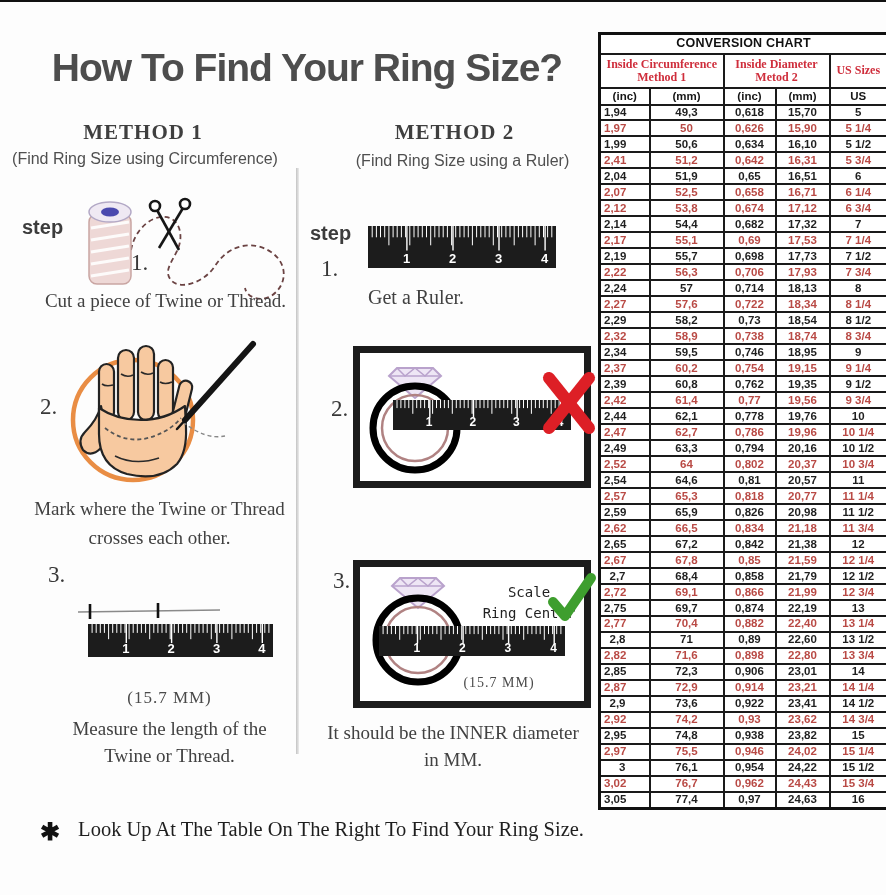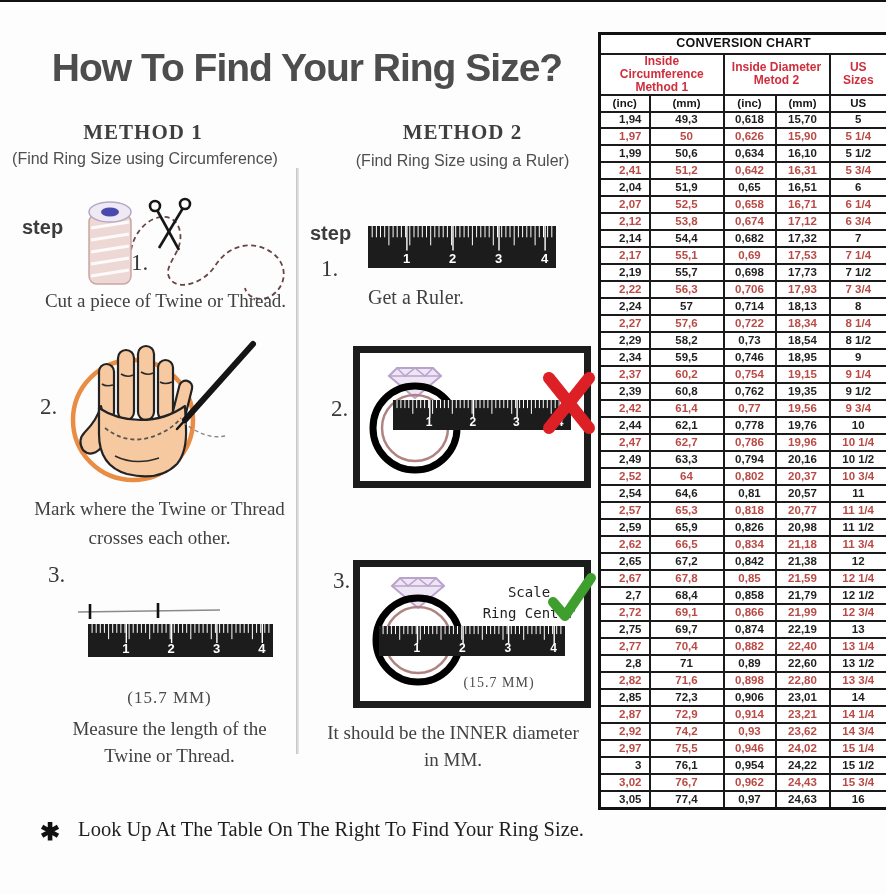--- a/index.html
+++ b/index.html
@@ -23,39 +23,39 @@
   .illus{position:absolute;overflow:visible;}
   .footer{position:absolute;left:40px;top:818px;width:560px;}
   .footer .mark{font-size:24px;font-weight:bold;color:#111;vertical-align:middle;}
   .footer .note{font-family:"Liberation Serif",serif;font-size:20.5px;color:#1e1e1e;margin-left:18px;}
   
   .table-wrap{position:absolute;left:598px;top:32px;width:288px;height:778px;}
   table.conv{width:100%;height:100%;border-collapse:collapse;table-layout:fixed;background:#fff;}
   table.conv td,table.conv th{border:2px solid #1a1a1a;padding:0 3px;line-height:13px;overflow:hidden;}
   table.conv{border:3px solid #111;}
   .t-title{height:20px;font-size:12.5px;font-weight:bold;color:#111;text-align:center;letter-spacing:.2px;}
-  .t-group{height:34px;font-size:12px;font-weight:bold;color:#cf2e3c;text-align:center;line-height:15px;}
+  .t-group{height:34px;font-size:12px;font-weight:bold;color:#cf2e3c;text-align:center;line-height:15px;font-family:Liberation Serif, serif;}
   .t-units{height:17px;font-size:11.5px;font-weight:bold;color:#161616;text-align:center;}
   .t-row td{font-size:11.5px;font-weight:bold;color:#1f1f1f;text-align:center;}
-  .t-row td:first-child{text-align:right;padding-right:7px;}
+  .t-row td:first-child{text-align:right;padding-right:23px;}
   .t-row.red td{color:#b94a45;}
   col.c1{width:50px}col.c2{width:74px}col.c3{width:52px}col.c4{width:54px}col.c5{width:58px}
 </style>
 </head>
 <body>
 
 <div class="canvas">
   <div class="topline"></div>
 
   <h1 class="title">How To Find Your Ring Size?</h1>
 
   <div class="method-heading" style="left:8px;top:120px;width:270px">METHOD 1</div>
   <div class="method-sub" style="left:0px;top:150px;width:290px">(Find Ring Size using Circumference)</div>
 
-  <div class="method-heading" style="left:330px;top:120px;width:265px">METHOD 2</div>
+  <div class="method-heading" style="left:322px;top:120px;width:265px">METHOD 2</div>
   <div class="method-sub" style="left:330px;top:152px;width:265px">(Find Ring Size using a Ruler)</div>
 
   <div class="divider"></div>
 
   <div class="step-label" style="left:22px;top:216px">step</div>
 
   <svg class="illus" style="left:75px;top:188px" width="228" height="116" viewBox="0 0 228 116">
     <path d="M56,62 C62,30 96,18 104,40 C112,64 84,78 96,92 C104,102 128,96 140,78 C154,56 178,52 196,64 C214,76 212,98 196,108 C186,114 172,110 170,100" fill="none" stroke="#6b4343" stroke-width="1.8" stroke-dasharray="5 3.5"></path>
     <rect x="14" y="26" width="42" height="70" rx="8" fill="#eed8d6" stroke="#c9a5a2" stroke-width="1.5"></rect>
     <line x1="16" y1="40" x2="54" y2="34" stroke="#fff" stroke-width="3" opacity="0.9"></line>
@@ -505,20 +505,27 @@
             <td>18,34</td>
             <td>8 1/4</td>
           </tr>
           <tr class="t-row">
             <td>2,29</td>
             <td>58,2</td>
             <td>0,73</td>
             <td>18,54</td>
             <td>8 1/2</td>
           </tr>
+          <tr class="t-row red">
+            <td>2,32</td>
+            <td>58,9</td>
+            <td>0,738</td>
+            <td>18,74</td>
+            <td>8 3/4</td>
+          </tr>
           <tr class="t-row">
             <td>2,34</td>
             <td>59,5</td>
             <td>0,746</td>
             <td>18,95</td>
             <td>9</td>
           </tr>
           <tr class="t-row red">
             <td>2,37</td>
             <td>60,2</td>
@@ -659,27 +666,41 @@
             <td>23,01</td>
             <td>14</td>
           </tr>
           <tr class="t-row red">
             <td>2,87</td>
             <td>72,9</td>
             <td>0,914</td>
             <td>23,21</td>
             <td>14 1/4</td>
           </tr>
+          <tr class="t-row">
+            <td>2,9</td>
+            <td>73,6</td>
+            <td>0,922</td>
+            <td>23,41</td>
+            <td>14 1/2</td>
+          </tr>
           <tr class="t-row red">
             <td>2,92</td>
             <td>74,2</td>
             <td>0,93</td>
             <td>23,62</td>
             <td>14 3/4</td>
           </tr>
+          <tr class="t-row">
+            <td>2,95</td>
+            <td>74,8</td>
+            <td>0,938</td>
+            <td>23,82</td>
+            <td>15</td>
+          </tr>
           <tr class="t-row red">
             <td>2,97</td>
             <td>75,5</td>
             <td>0,946</td>
             <td>24,02</td>
             <td>15 1/4</td>
           </tr>
           <tr class="t-row">
             <td>3</td>
             <td>76,1</td>

